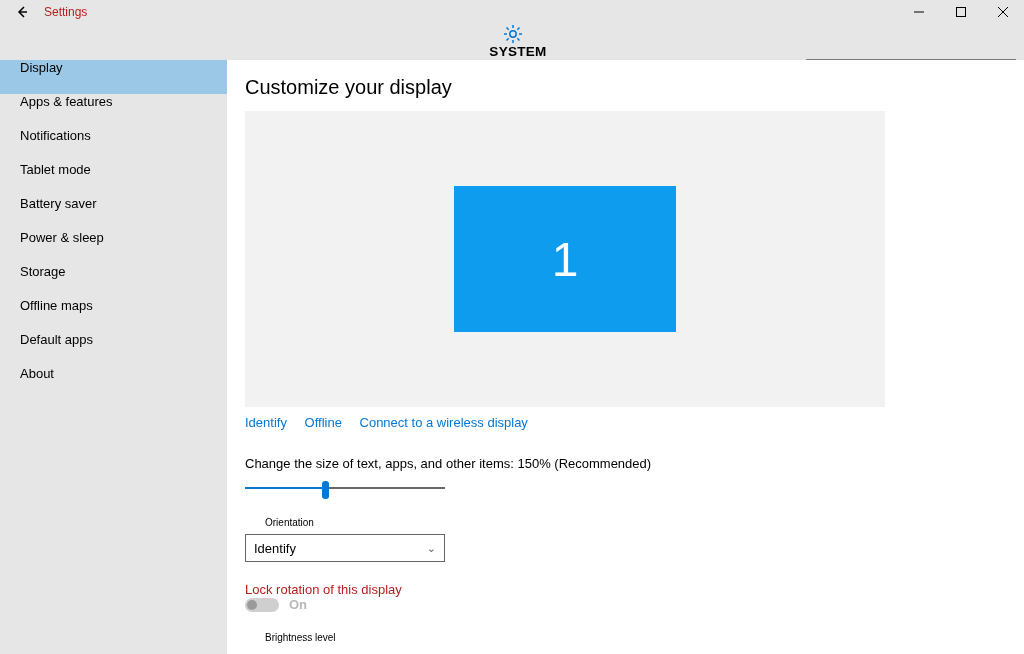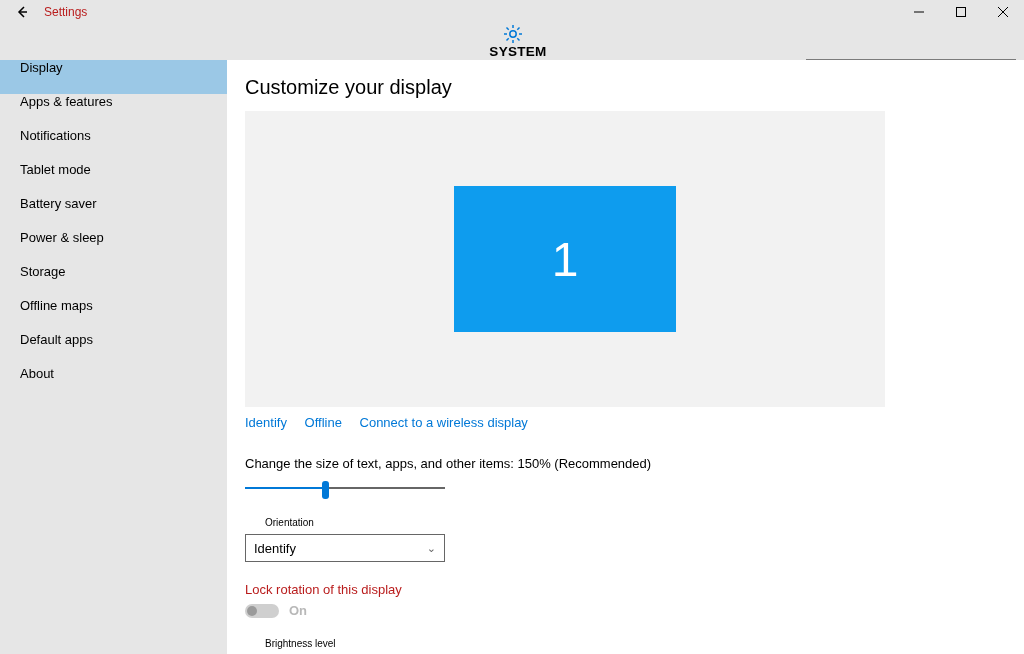--- a/index.html
+++ b/index.html
@@ -195,21 +195,20 @@
     color: #666;
   }
   .disabled-label {
     color: #b91c1c;
     font-size: 13px;
     margin-top: 20px;
   }
   .toggle-row {
     display: flex;
     align-items: center;
-    margin-top: 6px;
     font-weight: bold;
   }
   .toggle {
     width: 34px;
     height: 14px;
     background: #cfcfcf;
     border-radius: 8px;
     position: relative;
     cursor: pointer;
   }

